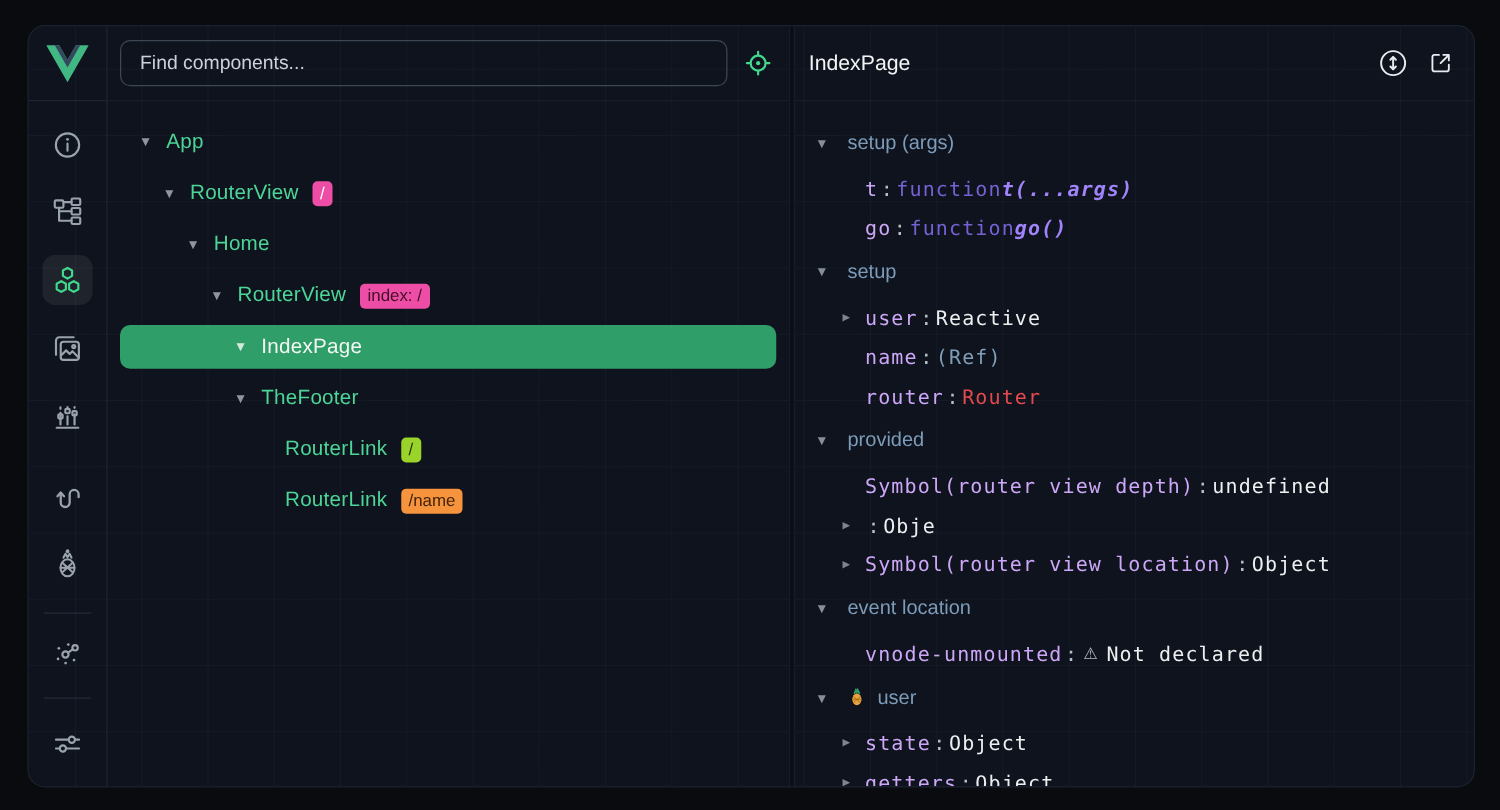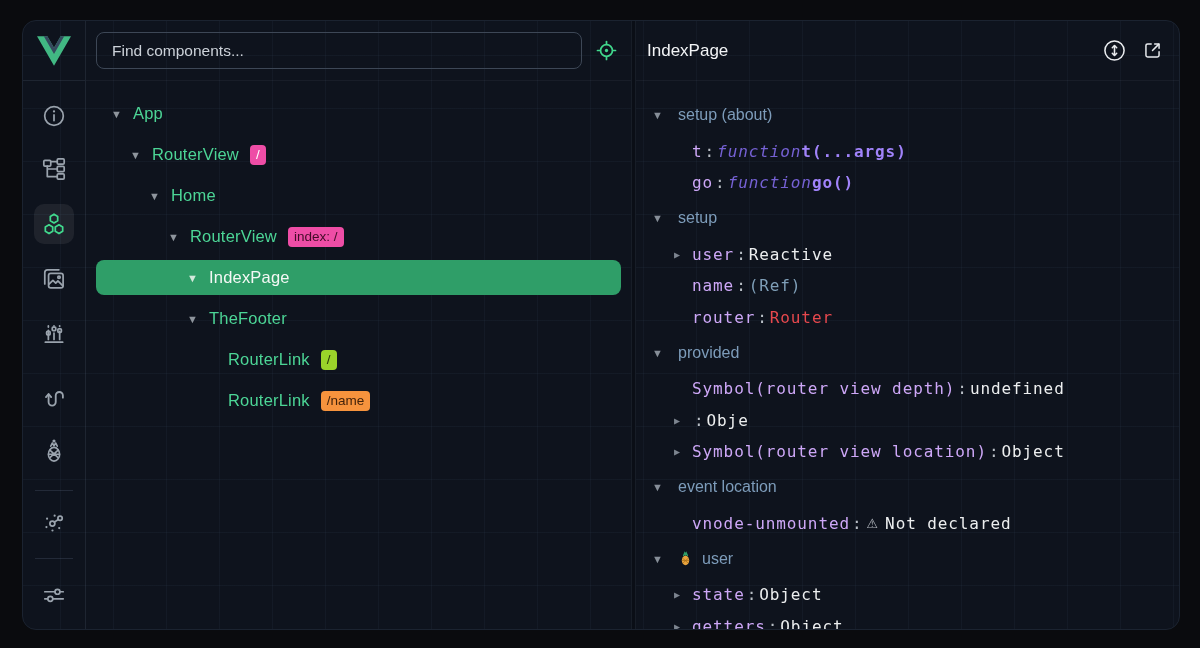--- a/index.html
+++ b/index.html
@@ -67,22 +67,22 @@
   .sec-caret { width:26px; flex:0 0 26px; font-size:11px; color:#868e98; }
   .sec-label { font-size:16px; color:#7d9cba; }
   .sec-label .pinia-emoji { margin-right:9px; vertical-align:-2px; }
   .sec-entries { margin-top:2.25px; }
   .entry { height:31.5px; display:flex; align-items:center; padding-left:38px;
            font-family:"DejaVu Sans Mono", monospace; font-size:16px; letter-spacing:0.9px; }
   .entry .e-caret { width:18px; flex:0 0 18px; font-size:10px; color:#7d8590;
                     letter-spacing:0; cursor:pointer; }
   .e-key { color:#cda7f7; }
   .e-colon { color:#b9bfc6; padding:0 2px; }
-  .seg-kw { color:#7561d4; font-style:italic; }
-  .seg-fn { color:#a183fb; font-weight:bold; }
+  .seg-kw { color:#7561d4; }
+  .seg-fn { color:#a183fb; font-style:italic; font-weight:bold; }
   .seg-plain { color:#eceeef; }
   .seg-ref { color:#7f9fb8; }
   .seg-red { color:#e5484d; }
   .e-warn { color:#b5bac1; font-family:"DejaVu Sans", sans-serif; font-size:13px;
             padding:0 6px 0 2px; }
 </style>
 </head>
 <body>
 
 <div class="window">
@@ -258,21 +258,21 @@
             <path d="M14.5 4.5h5v5"></path>
             <line x1="19" y1="5" x2="12" y2="12"></line>
           </svg>
         </span>
       </span>
     </div>
     <div class="ins-body">
         <div class="sec">
           <div class="sec-head">
             <span class="sec-caret">▼</span>
-            <span class="sec-label">setup (about)</span>
+            <span class="sec-label">setup (args)</span>
           </div>
           <div class="sec-entries">
             <div class="entry">
               <span class="e-caret"></span>
               <span class="e-key">t</span>
               <span class="e-colon"> : </span>
               <span class="seg-kw">function </span>
               <span class="seg-fn">t(...args)</span>
             </div>
             <div class="entry">

